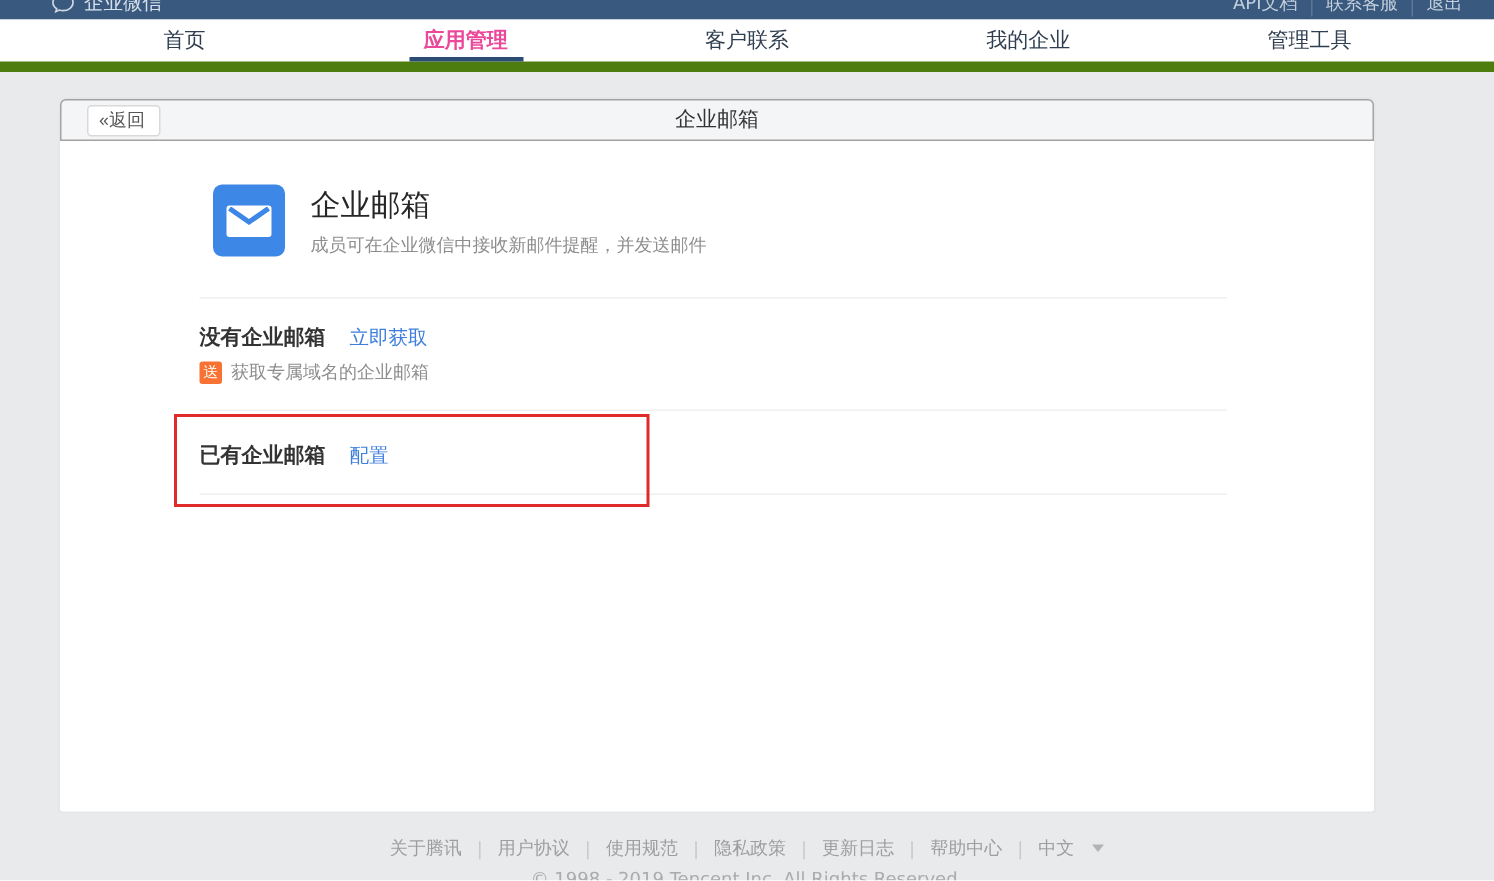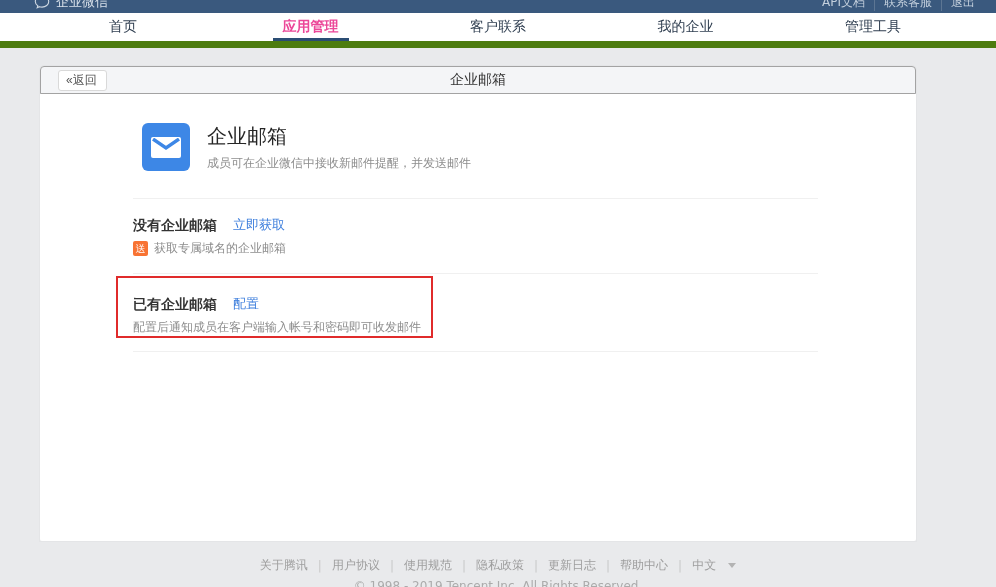--- a/index.html
+++ b/index.html
@@ -176,23 +176,20 @@
         </div>
       </div>
 
       <div class="divider"></div>
 
       <div class="section second">
         <div class="section-title-row">
           <span class="section-title">已有企业邮箱</span>
           <a class="section-action">配置</a>
         </div>
-        <div class="section-desc-row">
-          <span>配置后通知成员在客户端输入帐号和密码即可收发邮件</span>
-        </div>
       </div>
 
       <div class="divider"></div>
 
     </div>
   </div>
 
   <div class="annotation-box"></div>
 
   <div class="footer">

